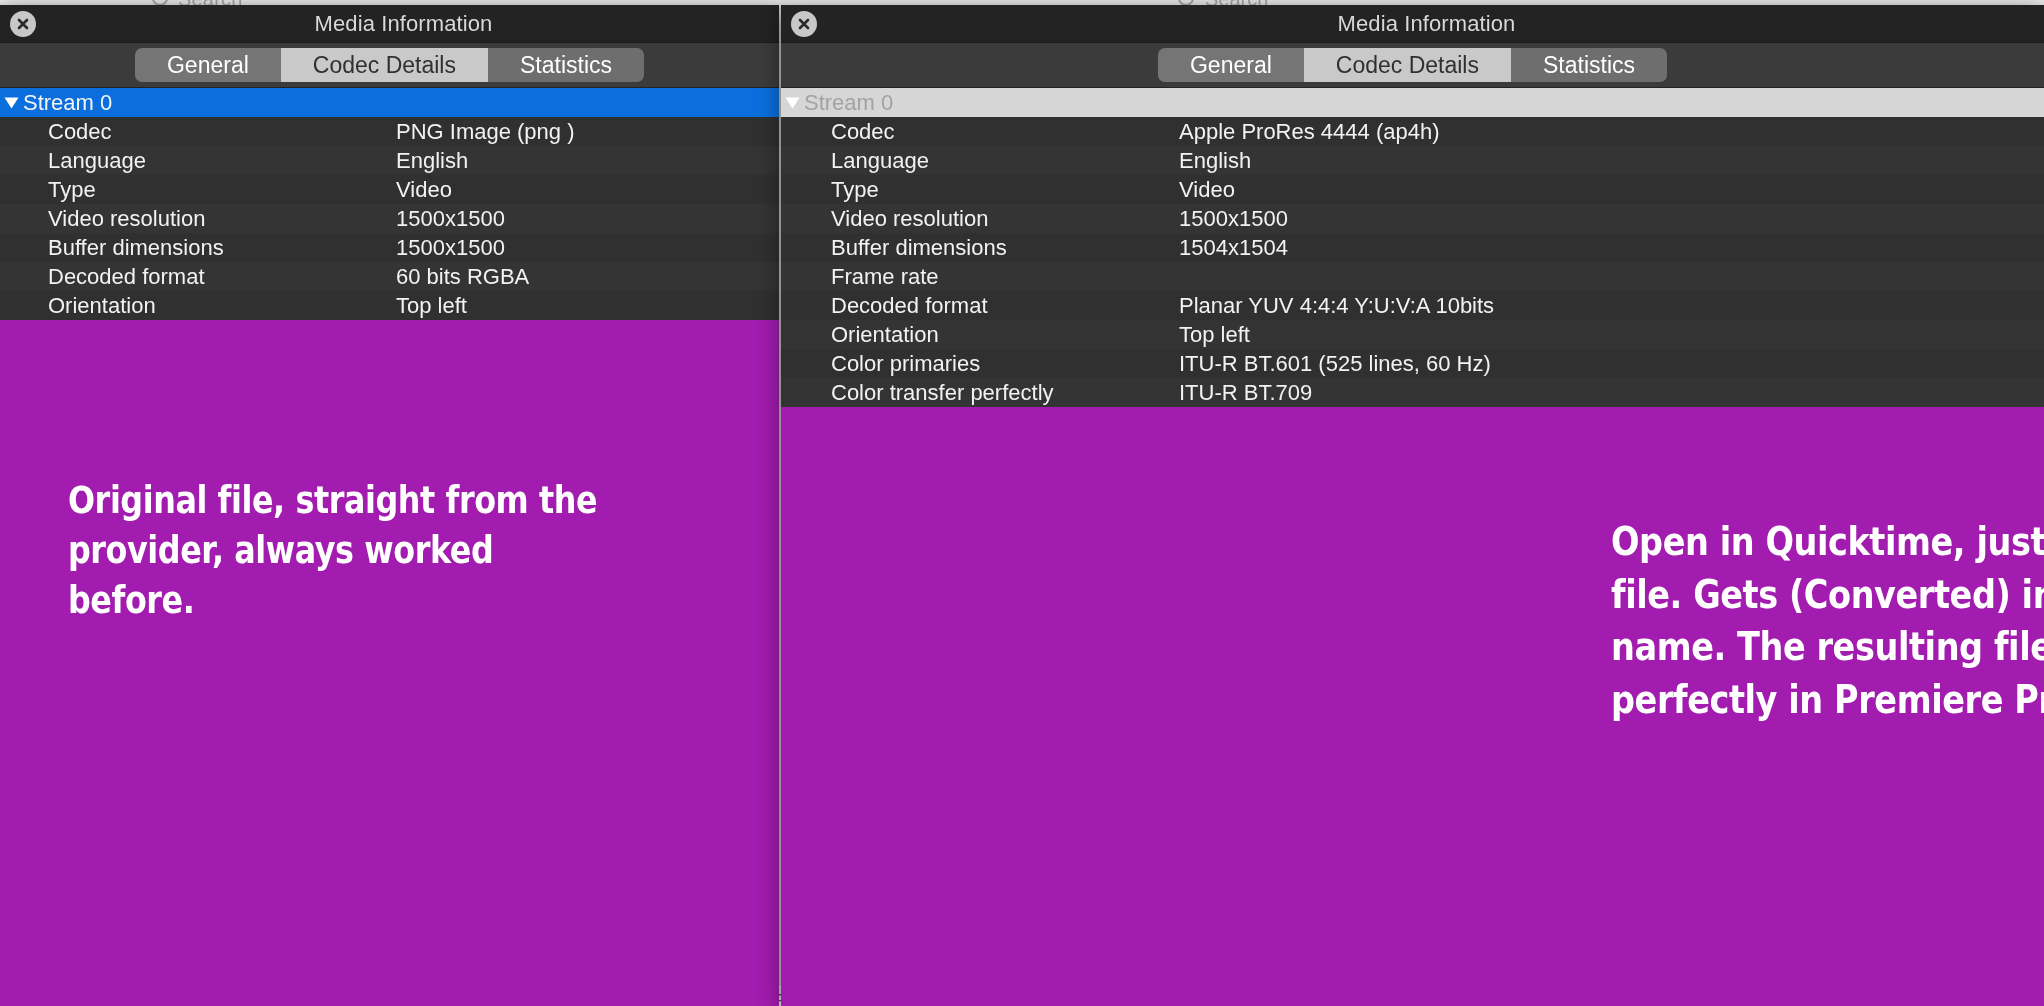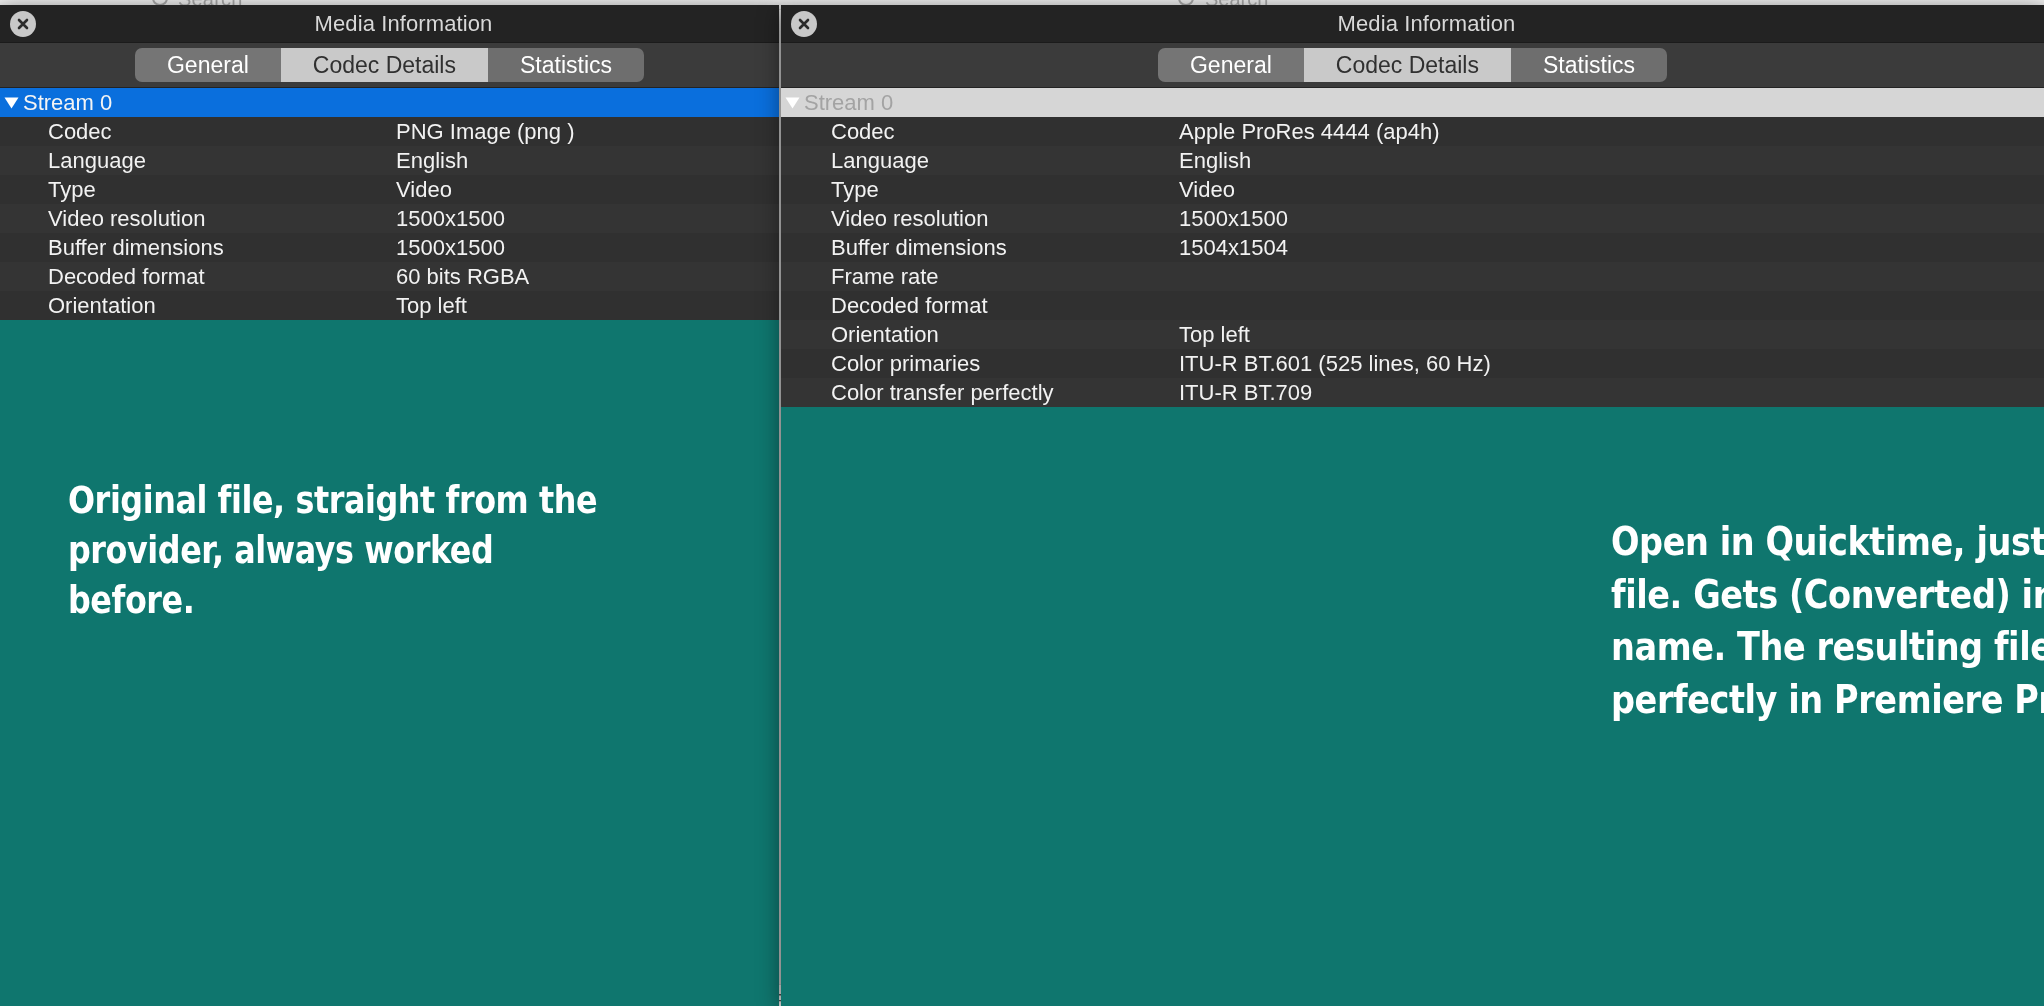--- a/index.html
+++ b/index.html
@@ -174,21 +174,21 @@
     white-space: nowrap;
   }
   .tab-inactive-dark { background: #757575; color: #ffffff; }
   .tab-active-light  { background: #c9c9c9; color: #303030; }
   .tab-inactive-mid  { background: #6e6e6e; color: #ffffff; }
 
   
   .list {
     flex: 1 1 auto;
     position: relative;
-    background: #0f766e;
+    background: #a21caf;
     overflow: hidden;
   }
   .row {
     display: flex;
     align-items: center;
     height: 29px;
     font-size: 22px;
     color: #f2f2f2;
     padding-left: 48px;
     white-space: nowrap;
@@ -413,20 +413,21 @@
           </div>
           <div class="row">
             <div class="k">Buffer dimensions</div>
             <div class="v">1504x1504</div>
           </div>
           <div class="row">
             <div class="k">Frame rate</div>
           </div>
           <div class="row">
             <div class="k">Decoded format</div>
+            <div class="v">Planar YUV 4:4:4 Y:U:V:A 10bits</div>
           </div>
           <div class="row">
             <div class="k">Orientation</div>
             <div class="v">Top left</div>
           </div>
           <div class="row">
             <div class="k">Color primaries</div>
             <div class="v">ITU-R BT.601 (525 lines, 60 Hz)</div>
           </div>
           <div class="row">

